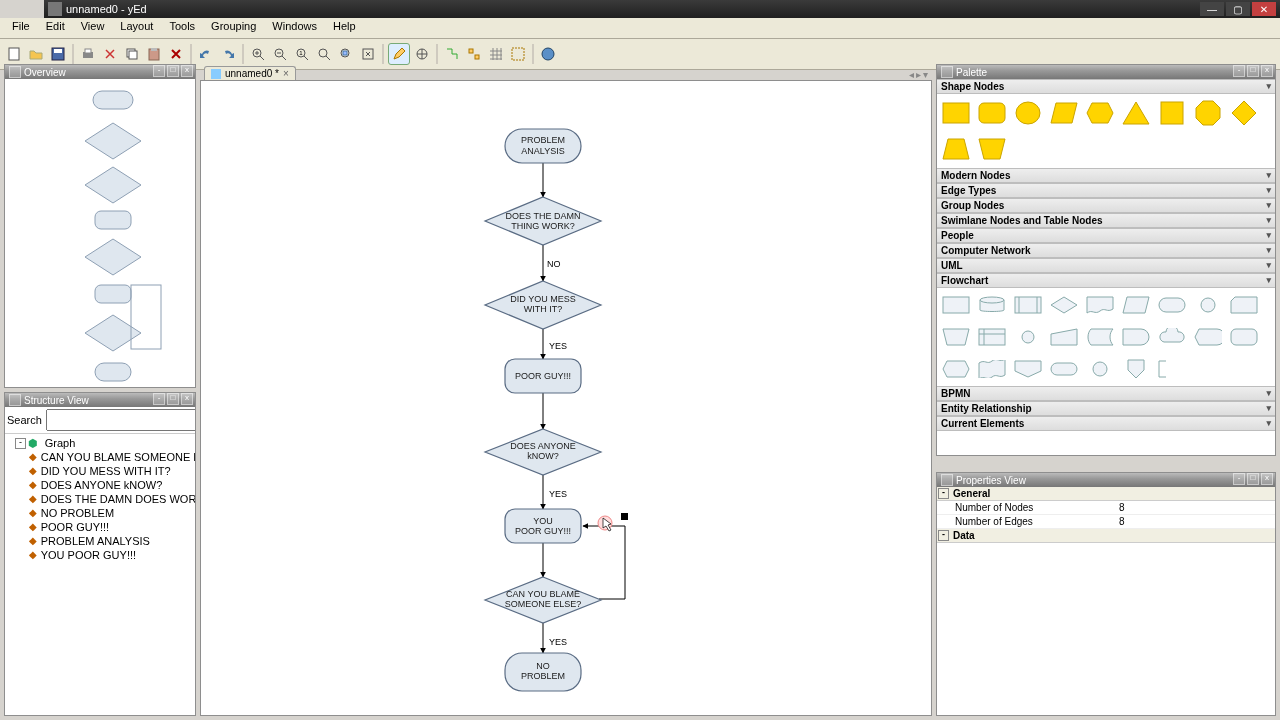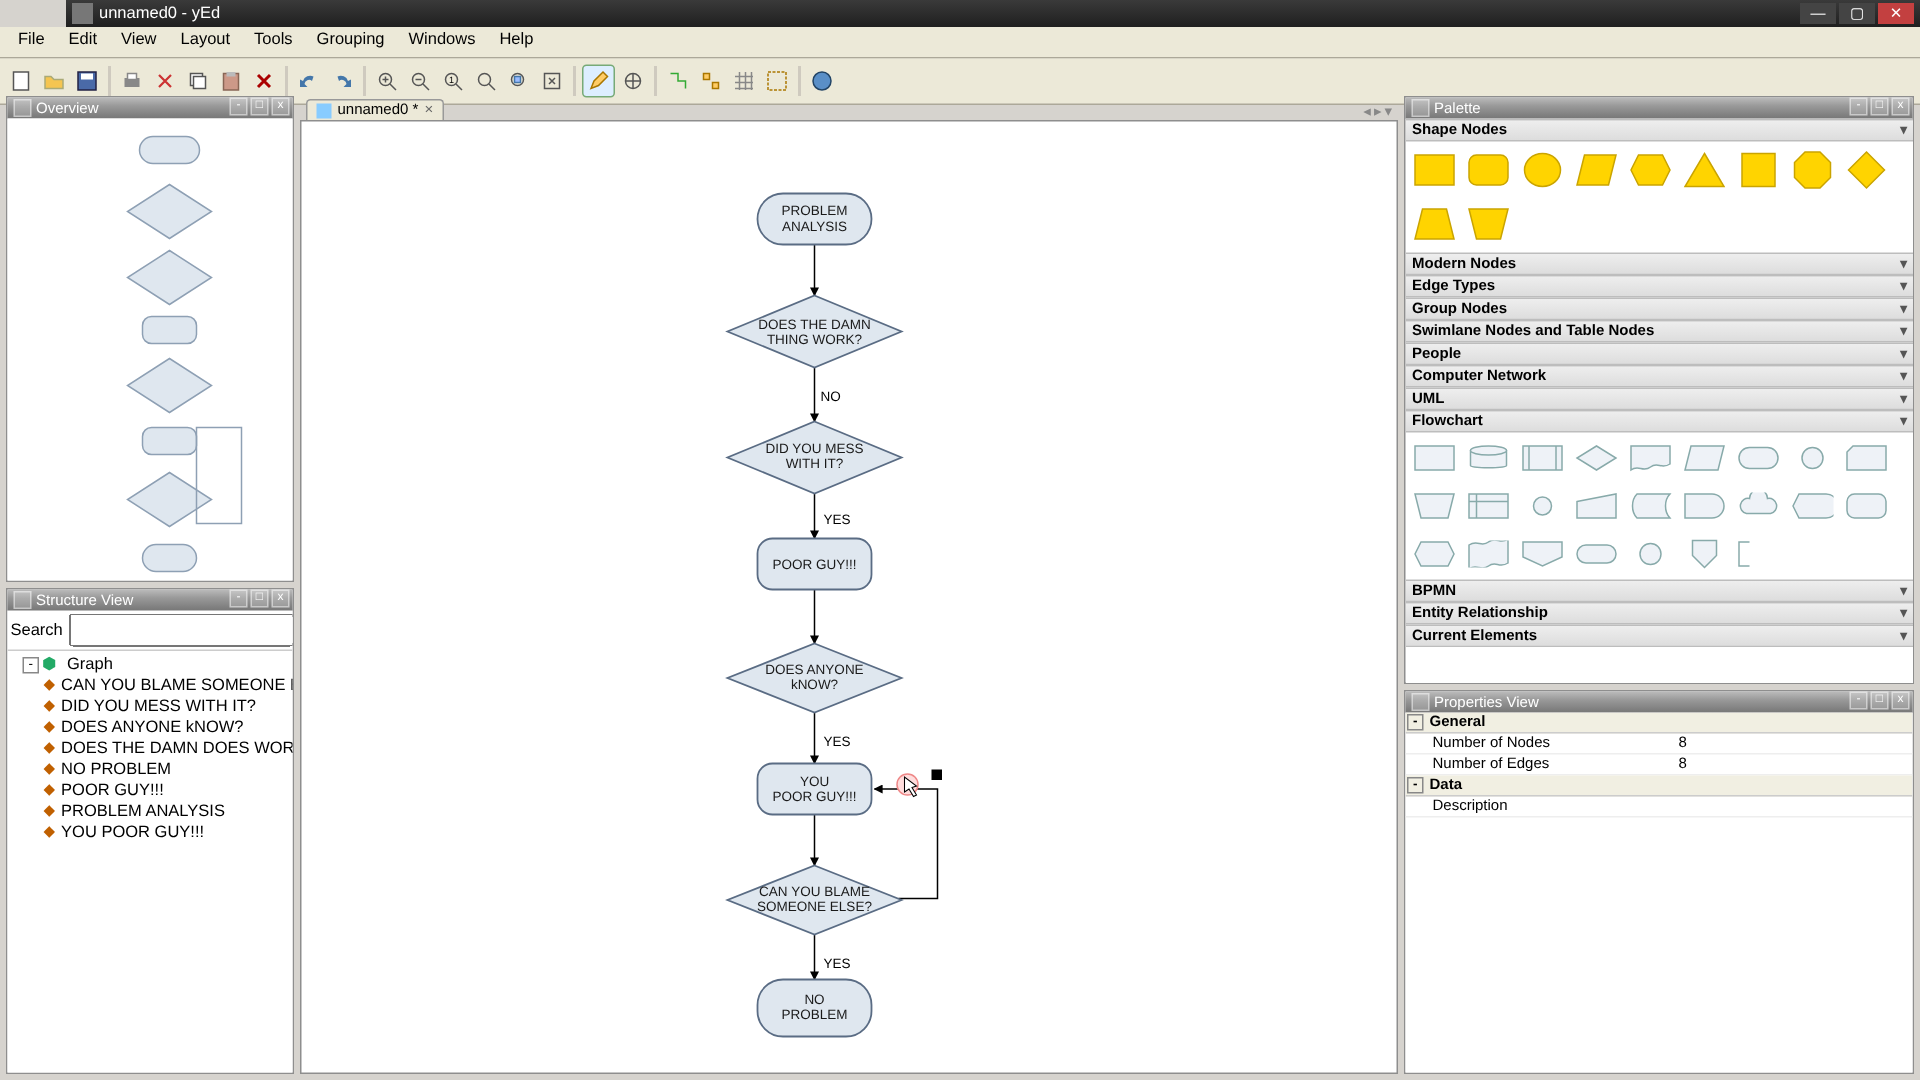--- a/index.html
+++ b/index.html
@@ -63,21 +63,21 @@
     position: absolute;
     top: 64px;
     bottom: 4px;
     left: 4px;
     right: 4px;
     display: flex;
     gap: 4px;
   }
   .leftcol { width: 192px; display:flex; flex-direction:column; gap:4px;}
   .centercol { flex:1; display:flex; flex-direction:column;}
-  .rightcol { width: 340px; display:flex; flex-direction:column; gap:4px;}
+  .rightcol { width: 340px; display:flex; flex-direction:column; gap:16px;}
 
   .panel {
     background:#fff;
     border:1px solid #8e8e8e;
     display:flex;
     flex-direction:column;
     min-height:0;
   }
   .panel-title {
     height:14px;
@@ -701,20 +701,16 @@
         <div class="prop-group"><span class="pm">-</span><span>General</span></div>
         <div class="prop-row">
             <div class="k">Number of Nodes</div>
             <div class="v">8</div>
           </div>
         <div class="prop-row">
             <div class="k">Number of Edges</div>
             <div class="v">8</div>
           </div>
         <div class="prop-group"><span class="pm">-</span><span>Data</span></div>
-        <div class="prop-row">
-            <div class="k">Description</div>
-            <div class="v"></div>
-          </div>
       </div>
     </div>
   </div>
 </div>
 
 </body></html>

